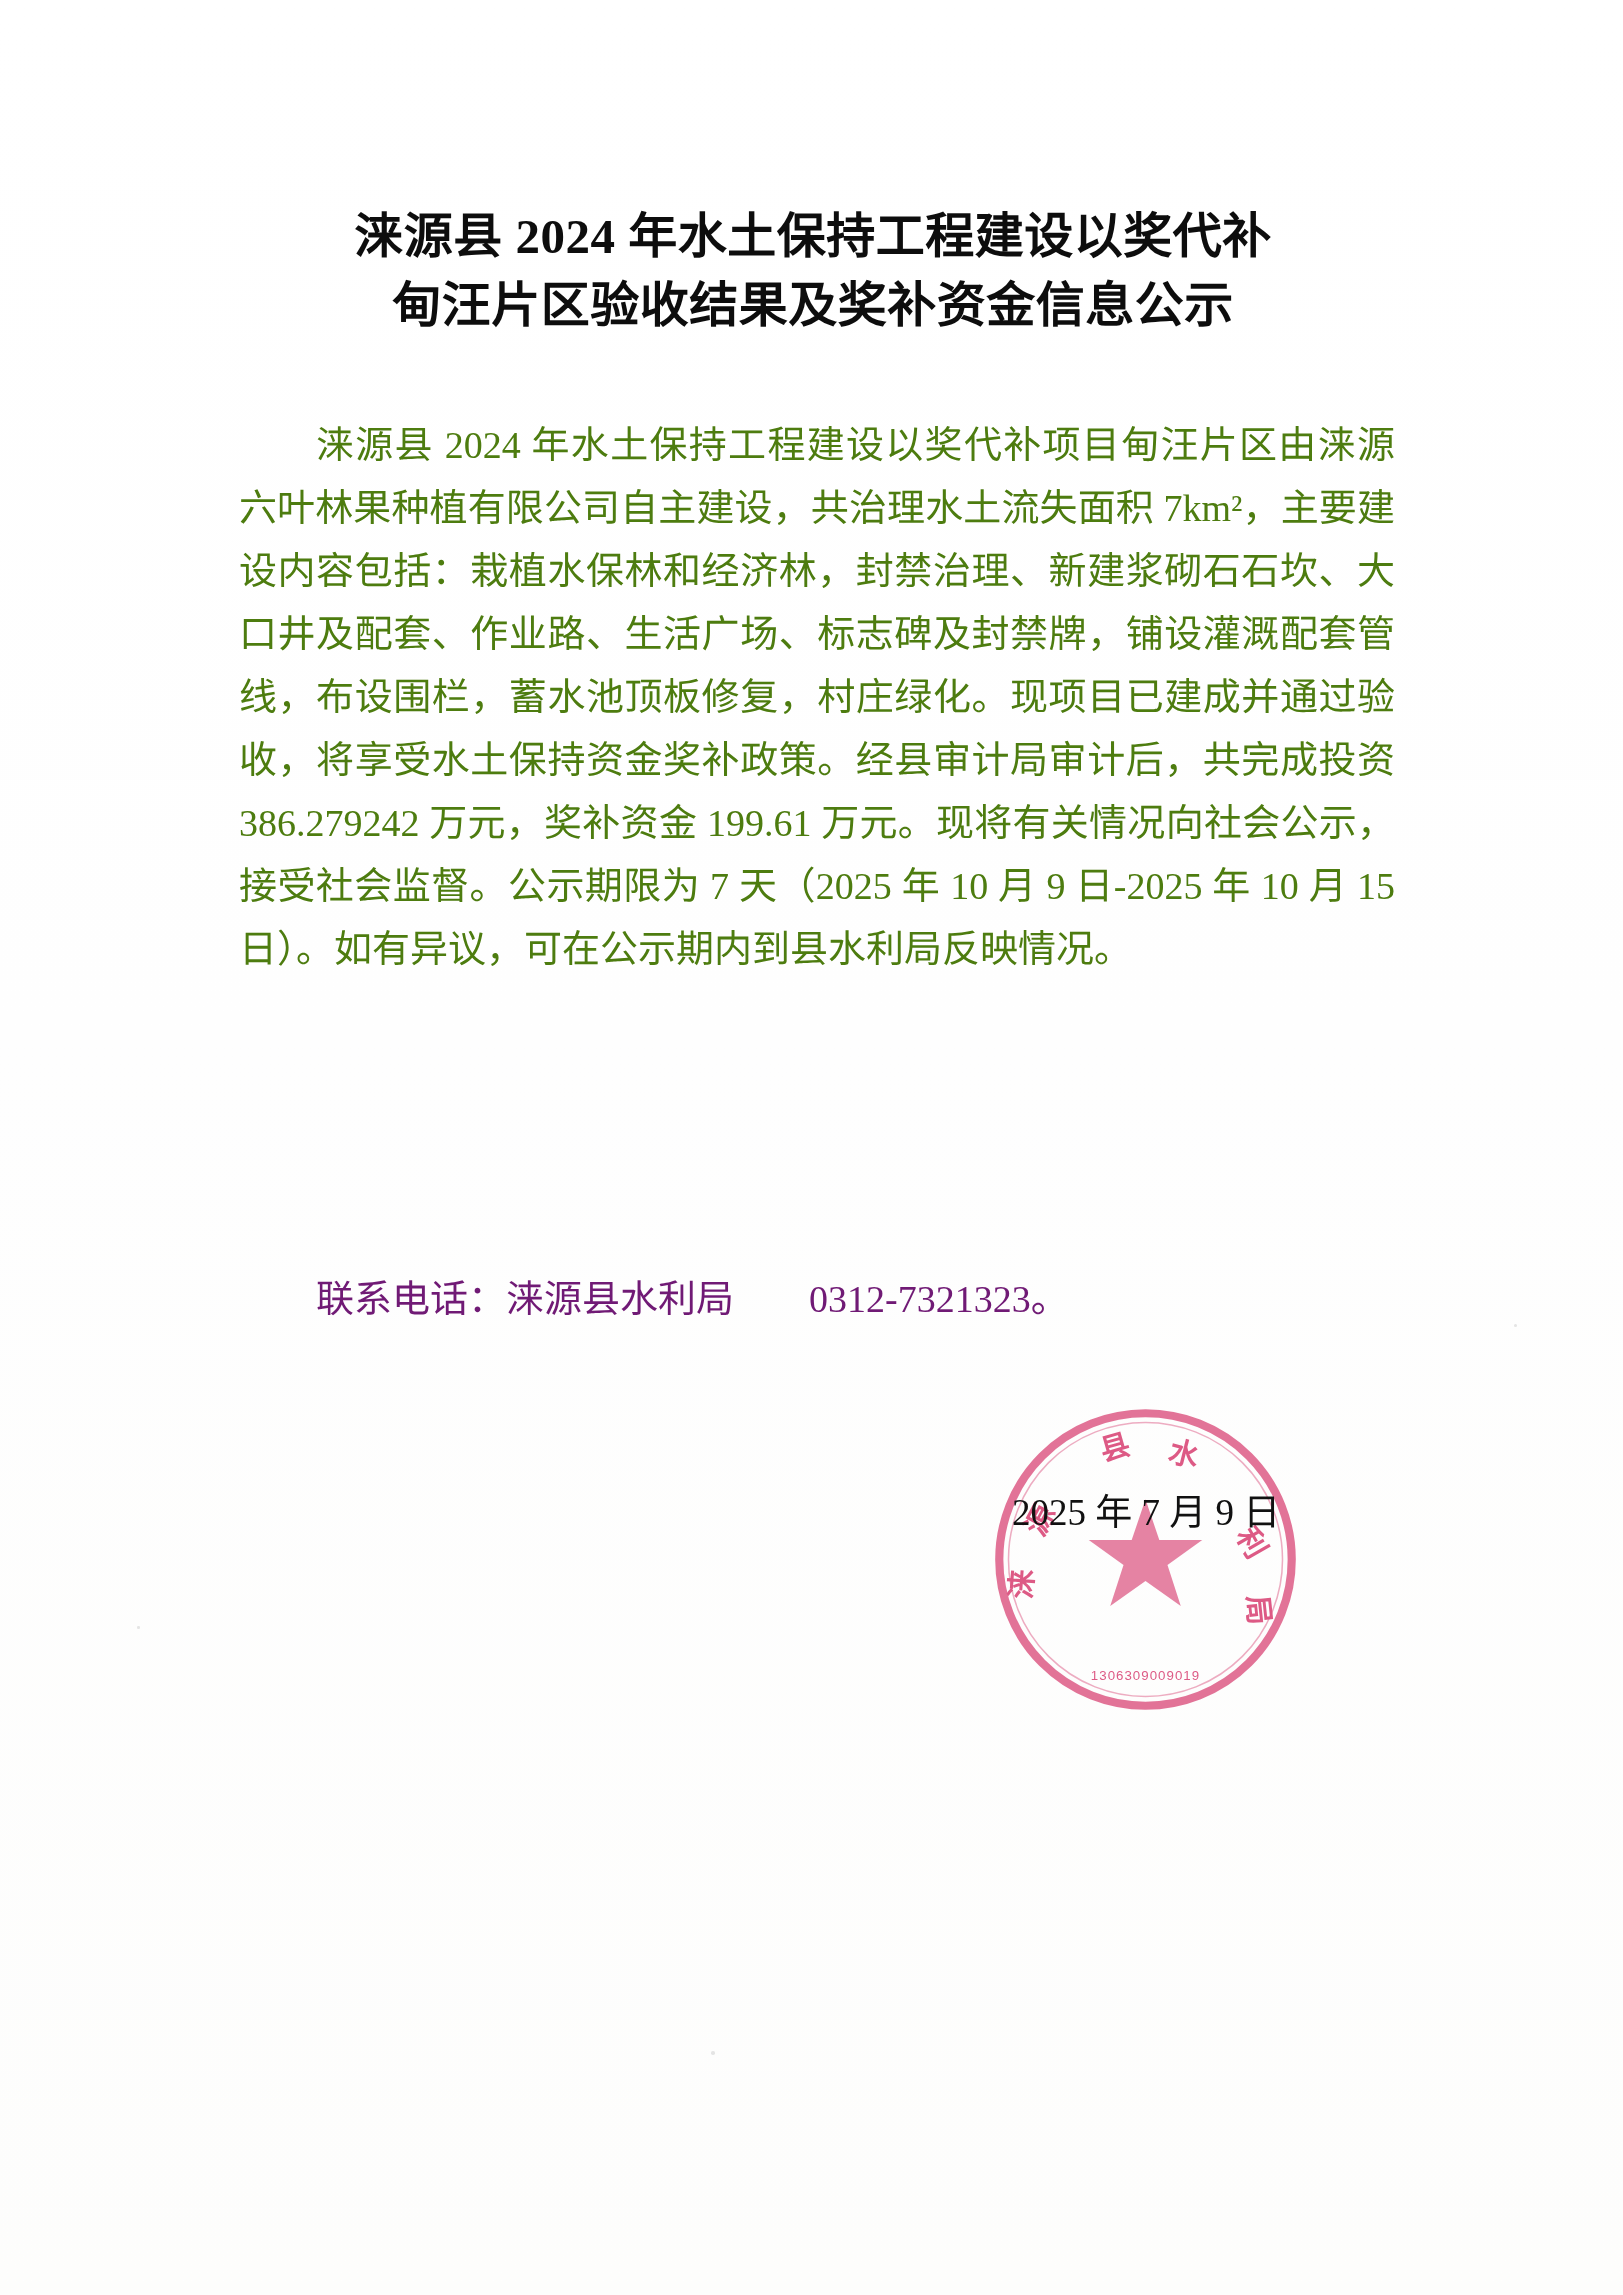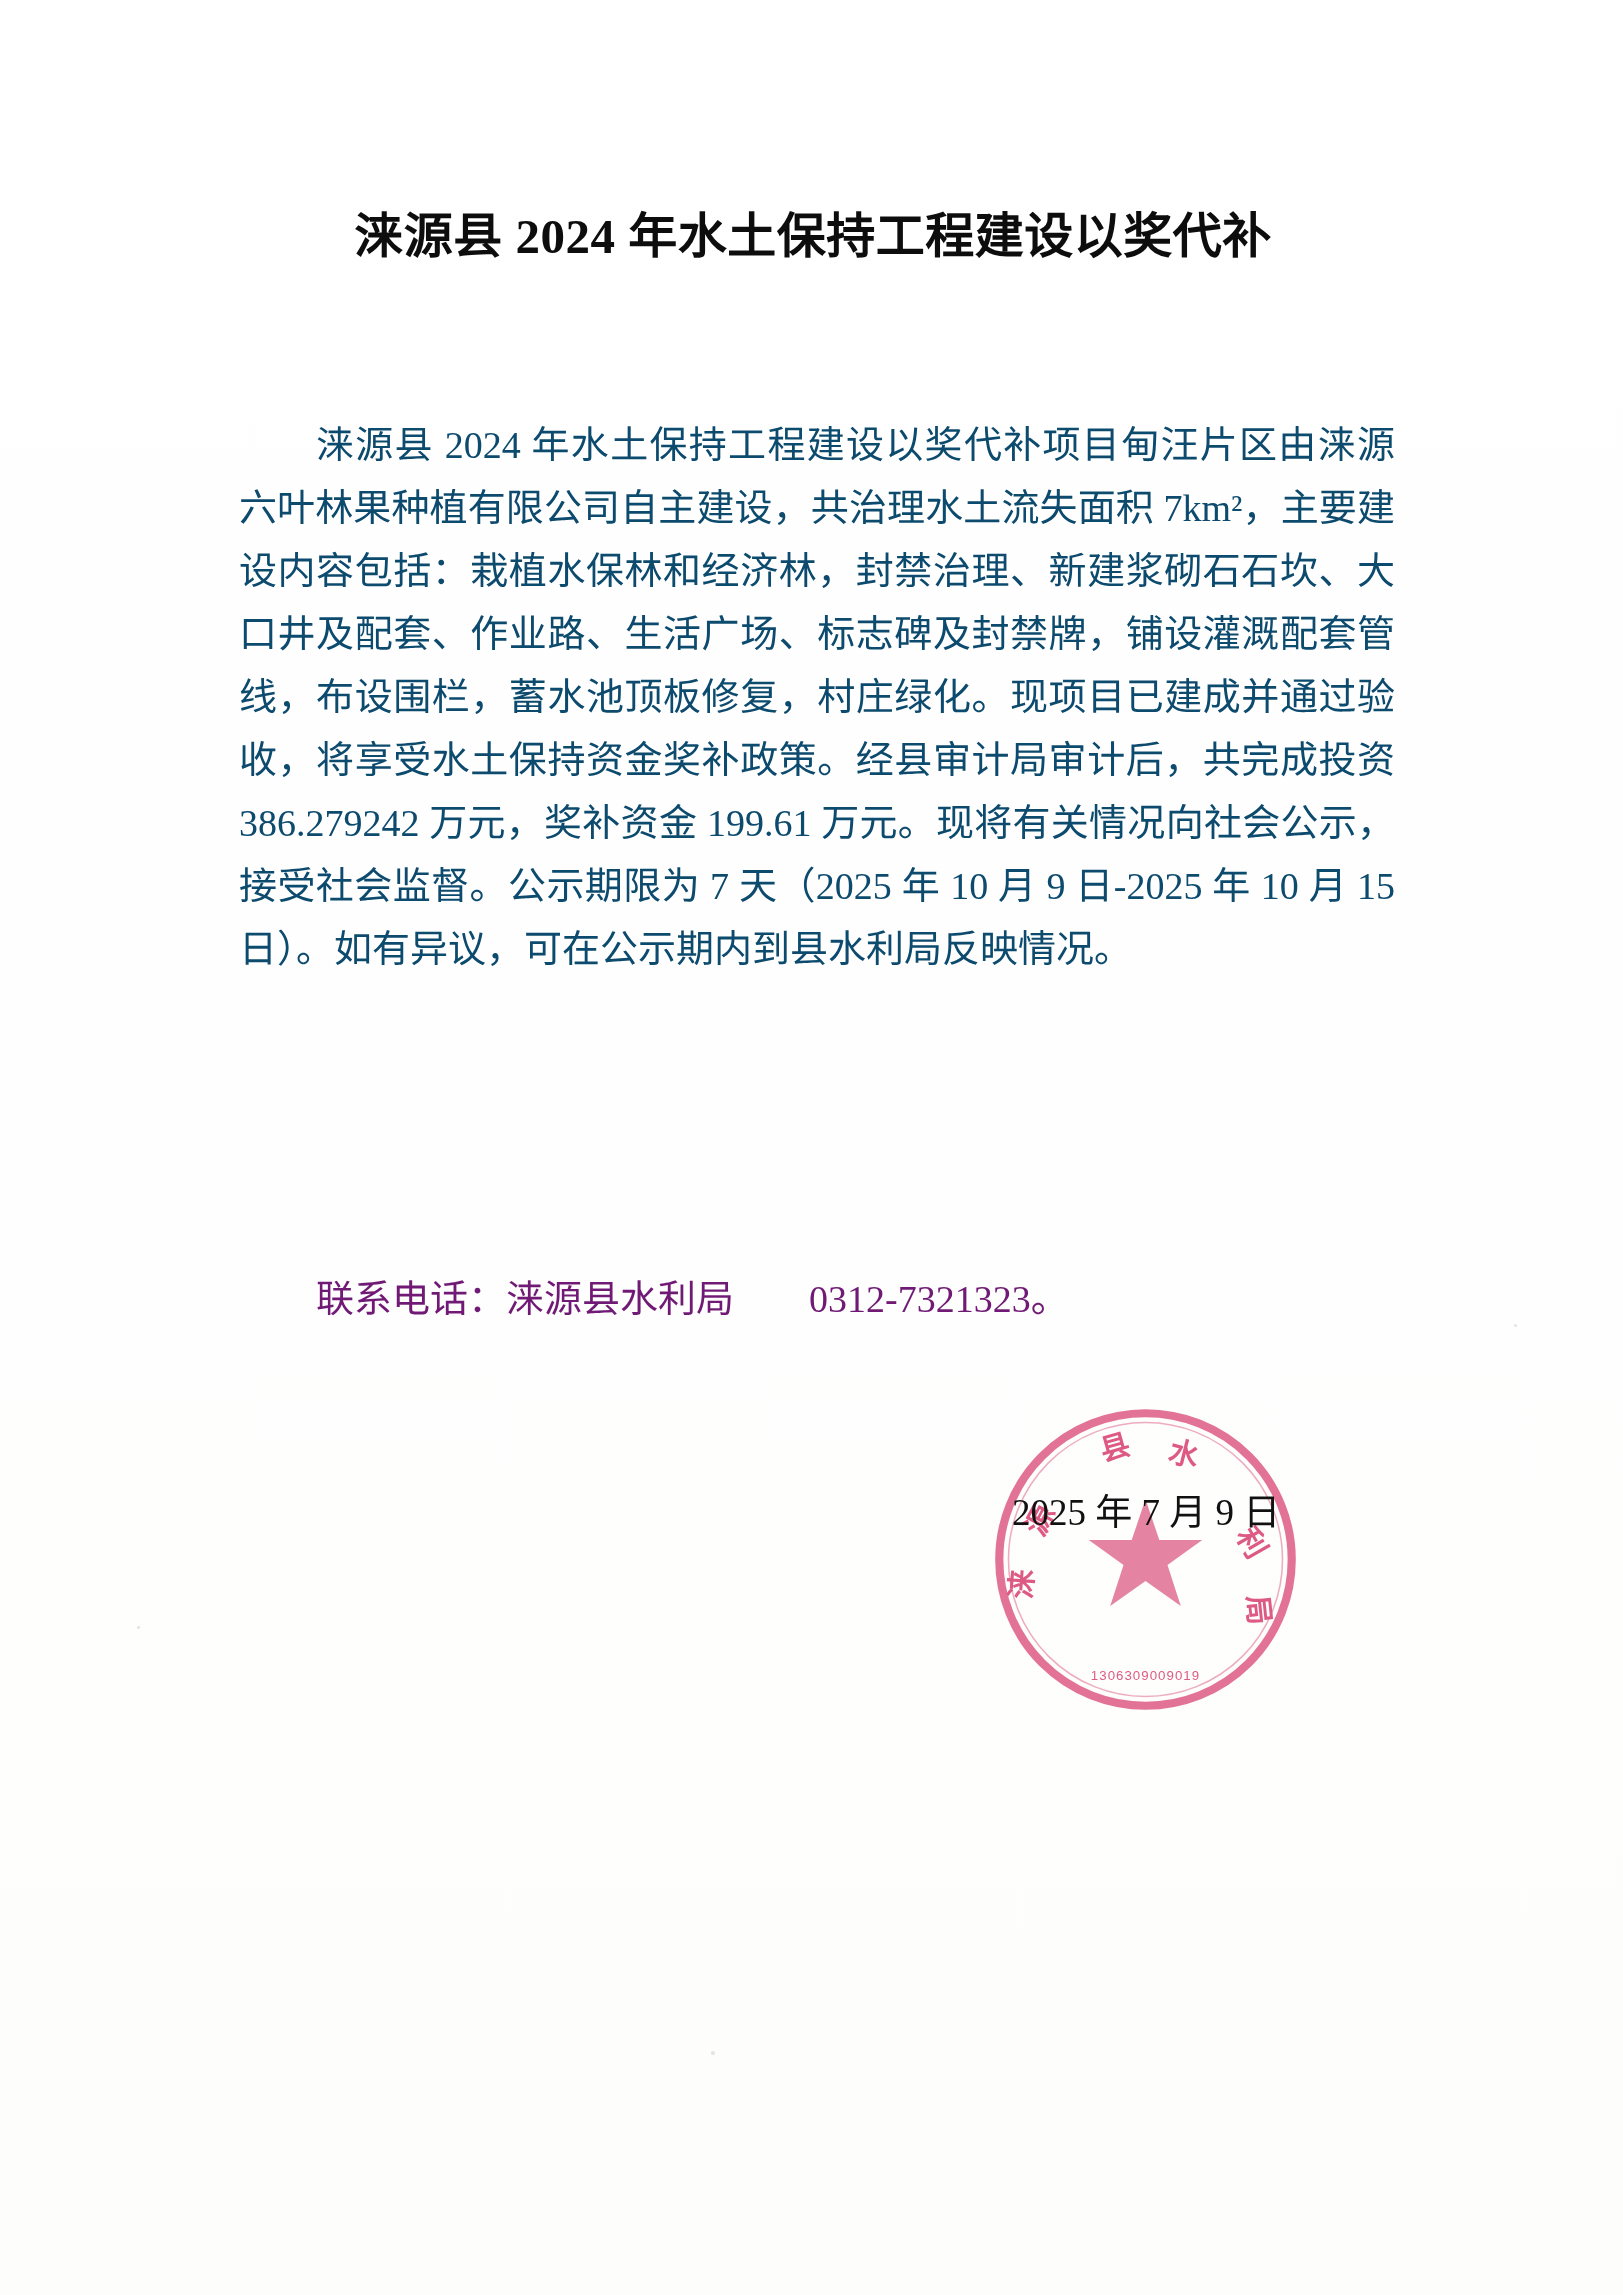--- a/index.html
+++ b/index.html
@@ -51,21 +51,21 @@
   }
   .body-text {
     position: absolute;
     left: 239px;
     top: 414px;
     width: 1156px;
     font-size: 38px;
     line-height: 63px;
     text-align: justify;
     text-justify: inter-ideograph;
-    color: #0c4a6e;
+    color: #4d7c0f;
   }
   .para {
     margin: 0 0 3.1px 0;
     text-indent: 77px;
   }
   .contact {
     position: absolute;
     left: 239px;
     top: 1268px;
     width: 1156px;
@@ -130,20 +130,21 @@
 </head>
 <body>
 
 <div class="page">
   <div class="paper-tint"></div>
 
   <div class="content">
 
     <h1 class="doc-title">
       <span class="line">涞源县 2024 年水土保持工程建设以奖代补</span>
+      <span class="line">甸汪片区验收结果及奖补资金信息公示</span>
     </h1>
 
     <div class="body-text">
       <p class="para">涞源县 2024 年水土保持工程建设以奖代补项目甸汪片区由涞源六叶林果种植有限公司自主建设，共治理水土流失面积 7km²，主要建设内容包括：栽植水保林和经济林，封禁治理、新建浆砌石石坎、大口井及配套、作业路、生活广场、标志碑及封禁牌，铺设灌溉配套管线，布设围栏，蓄水池顶板修复，村庄绿化。现项目已建成并通过验收，将享受水土保持资金奖补政策。经县审计局审计后，共完成投资 386.279242 万元，奖补资金 199.61 万元。现将有关情况向社会公示，接受社会监督。公示期限为 7 天（2025 年 10 月 9 日-2025 年 10 月 15 日）。如有异议，可在公示期内到县水利局反映情况。</p>
     </div>
 
     <div class="contact">
       <span>联系电话：涞源县水利局</span>
       <span class="gap-wide"></span>
       <span>0312-7321323。</span>

